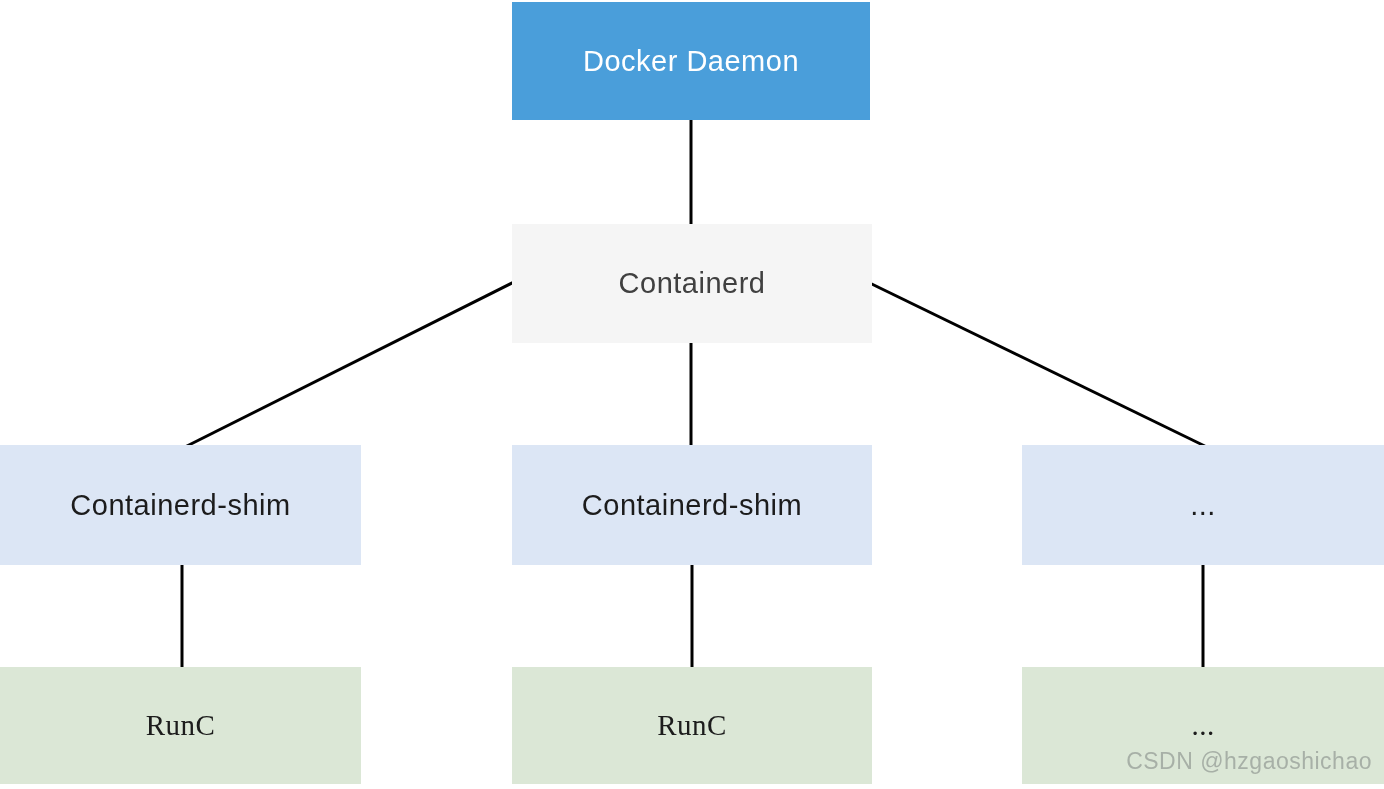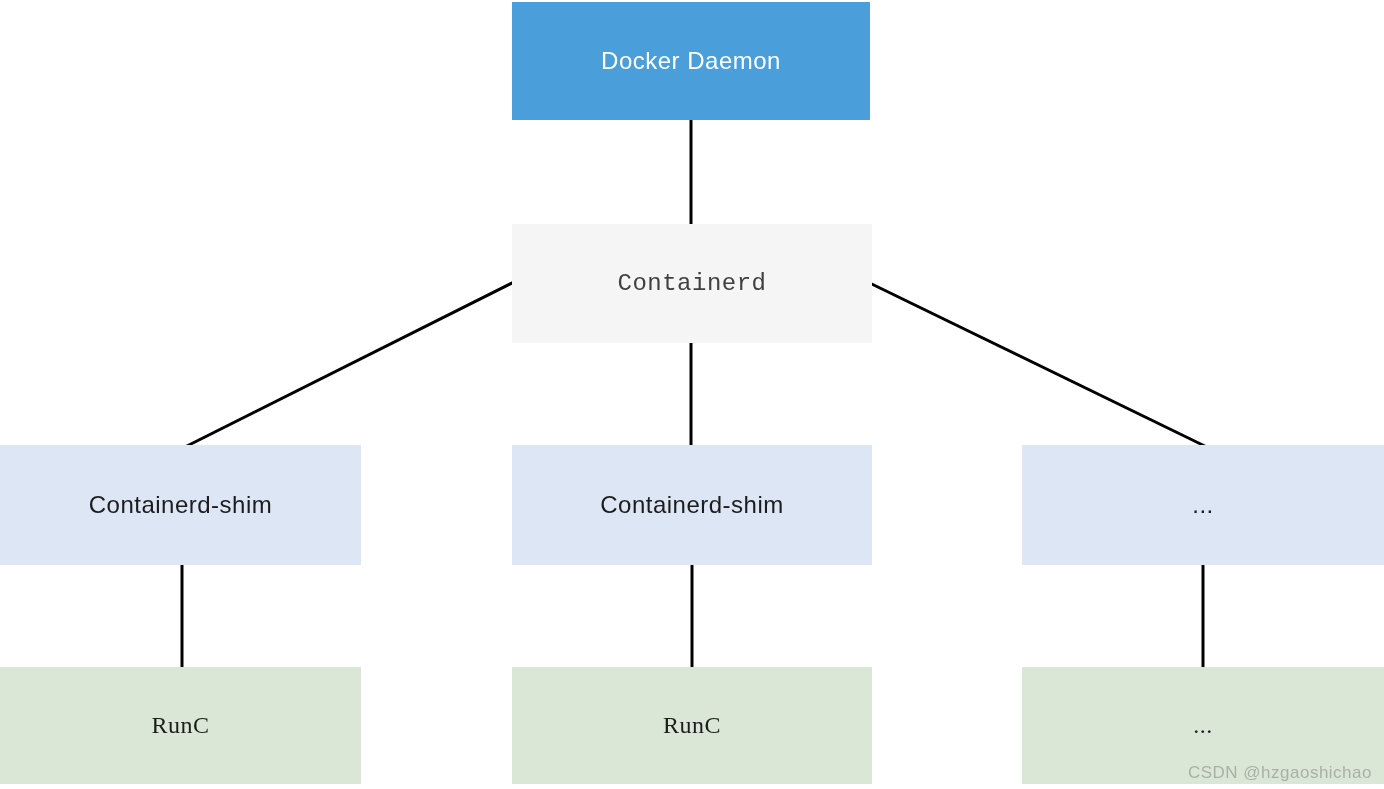--- a/index.html
+++ b/index.html
@@ -24,55 +24,54 @@
   .edges line {
     stroke: var(--line-color, #000000);
     stroke-width: 3;
   }
   .node {
     position: absolute;
     z-index: 2;
     display: flex;
     align-items: center;
     justify-content: center;
-    font-size: 24px;
+    font-size: 29px;
     letter-spacing: 0.5px;
   }
   .node-daemon {
     left: 512px; top: 2px; width: 358px; height: 118px;
     background: var(--daemon-bg, #4a9eda);
     color: var(--daemon-text, #ffffff);
   }
   .node-containerd {
     left: 512px; top: 224px; width: 360px; height: 119px;
     background: var(--containerd-bg, #f5f5f5);
     color: var(--containerd-text, #404040);
-    font-family: Liberation Mono, monospace;
   }
   .node-shim {
     background: var(--shim-bg, #dce6f5);
     color: var(--node-text, #1c1c1c);
   }
   .node-shim-1 { left: 0px;    top: 445px; width: 361px;  height: 120px; }
   .node-shim-2 { left: 512px;  top: 445px; width: 360px;  height: 120px; }
   .node-shim-3 { left: 1022px; top: 445px; width: 362px;  height: 120px; }
   .node-runc {
     background: var(--runc-bg, #dbe7d6);
     color: var(--node-text, #1c1c1c);
     font-family: Liberation Serif, serif;
   }
   .node-runc-1 { left: 0px;    top: 667px; width: 361px;  height: 117px; }
   .node-runc-2 { left: 512px;  top: 667px; width: 360px;  height: 117px; }
   .node-runc-3 { left: 1022px; top: 667px; width: 362px;  height: 117px; }
   .watermark {
     position: absolute;
     z-index: 3;
     right: 12px;
-    bottom: 6px;
-    font-size: 17px;
+    bottom: 14px;
+    font-size: 23px;
     color: var(--watermark-color, #9fa79f);
     opacity: 0.85;
     letter-spacing: 0.5px;
     margin-left: 24px;
   }
 </style>
 </head>
 <body>
 
 <div class="canvas">

